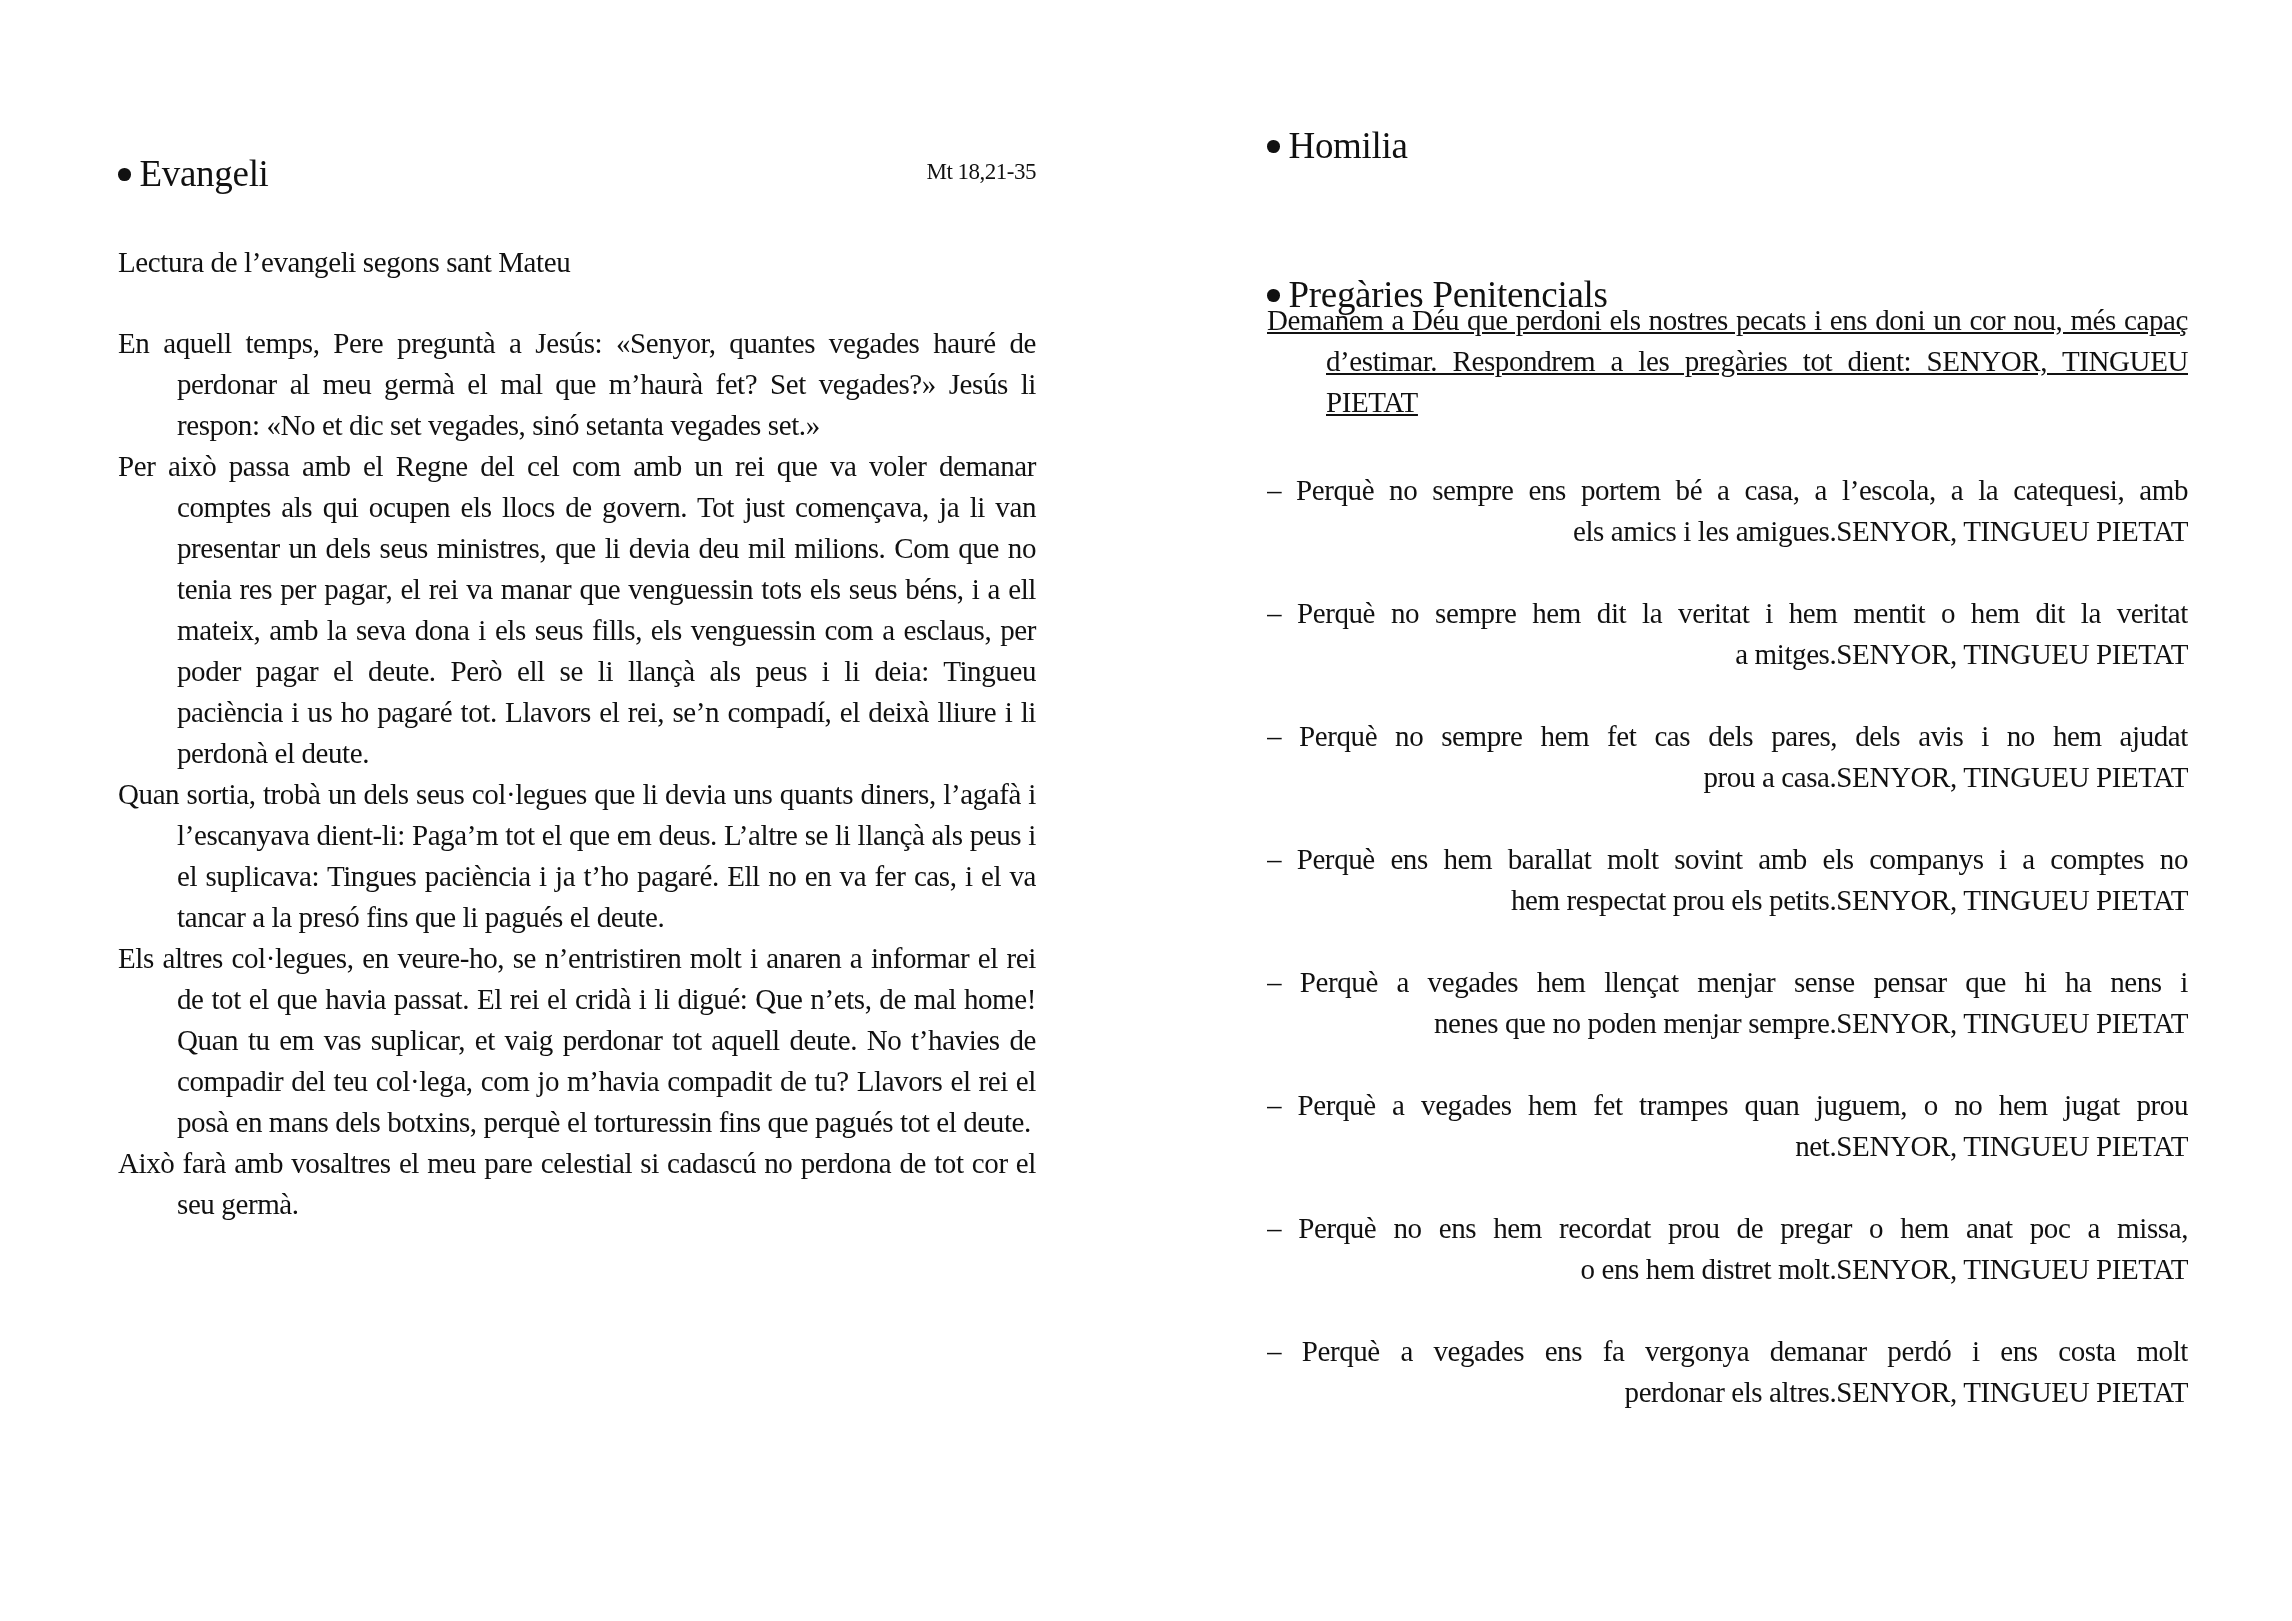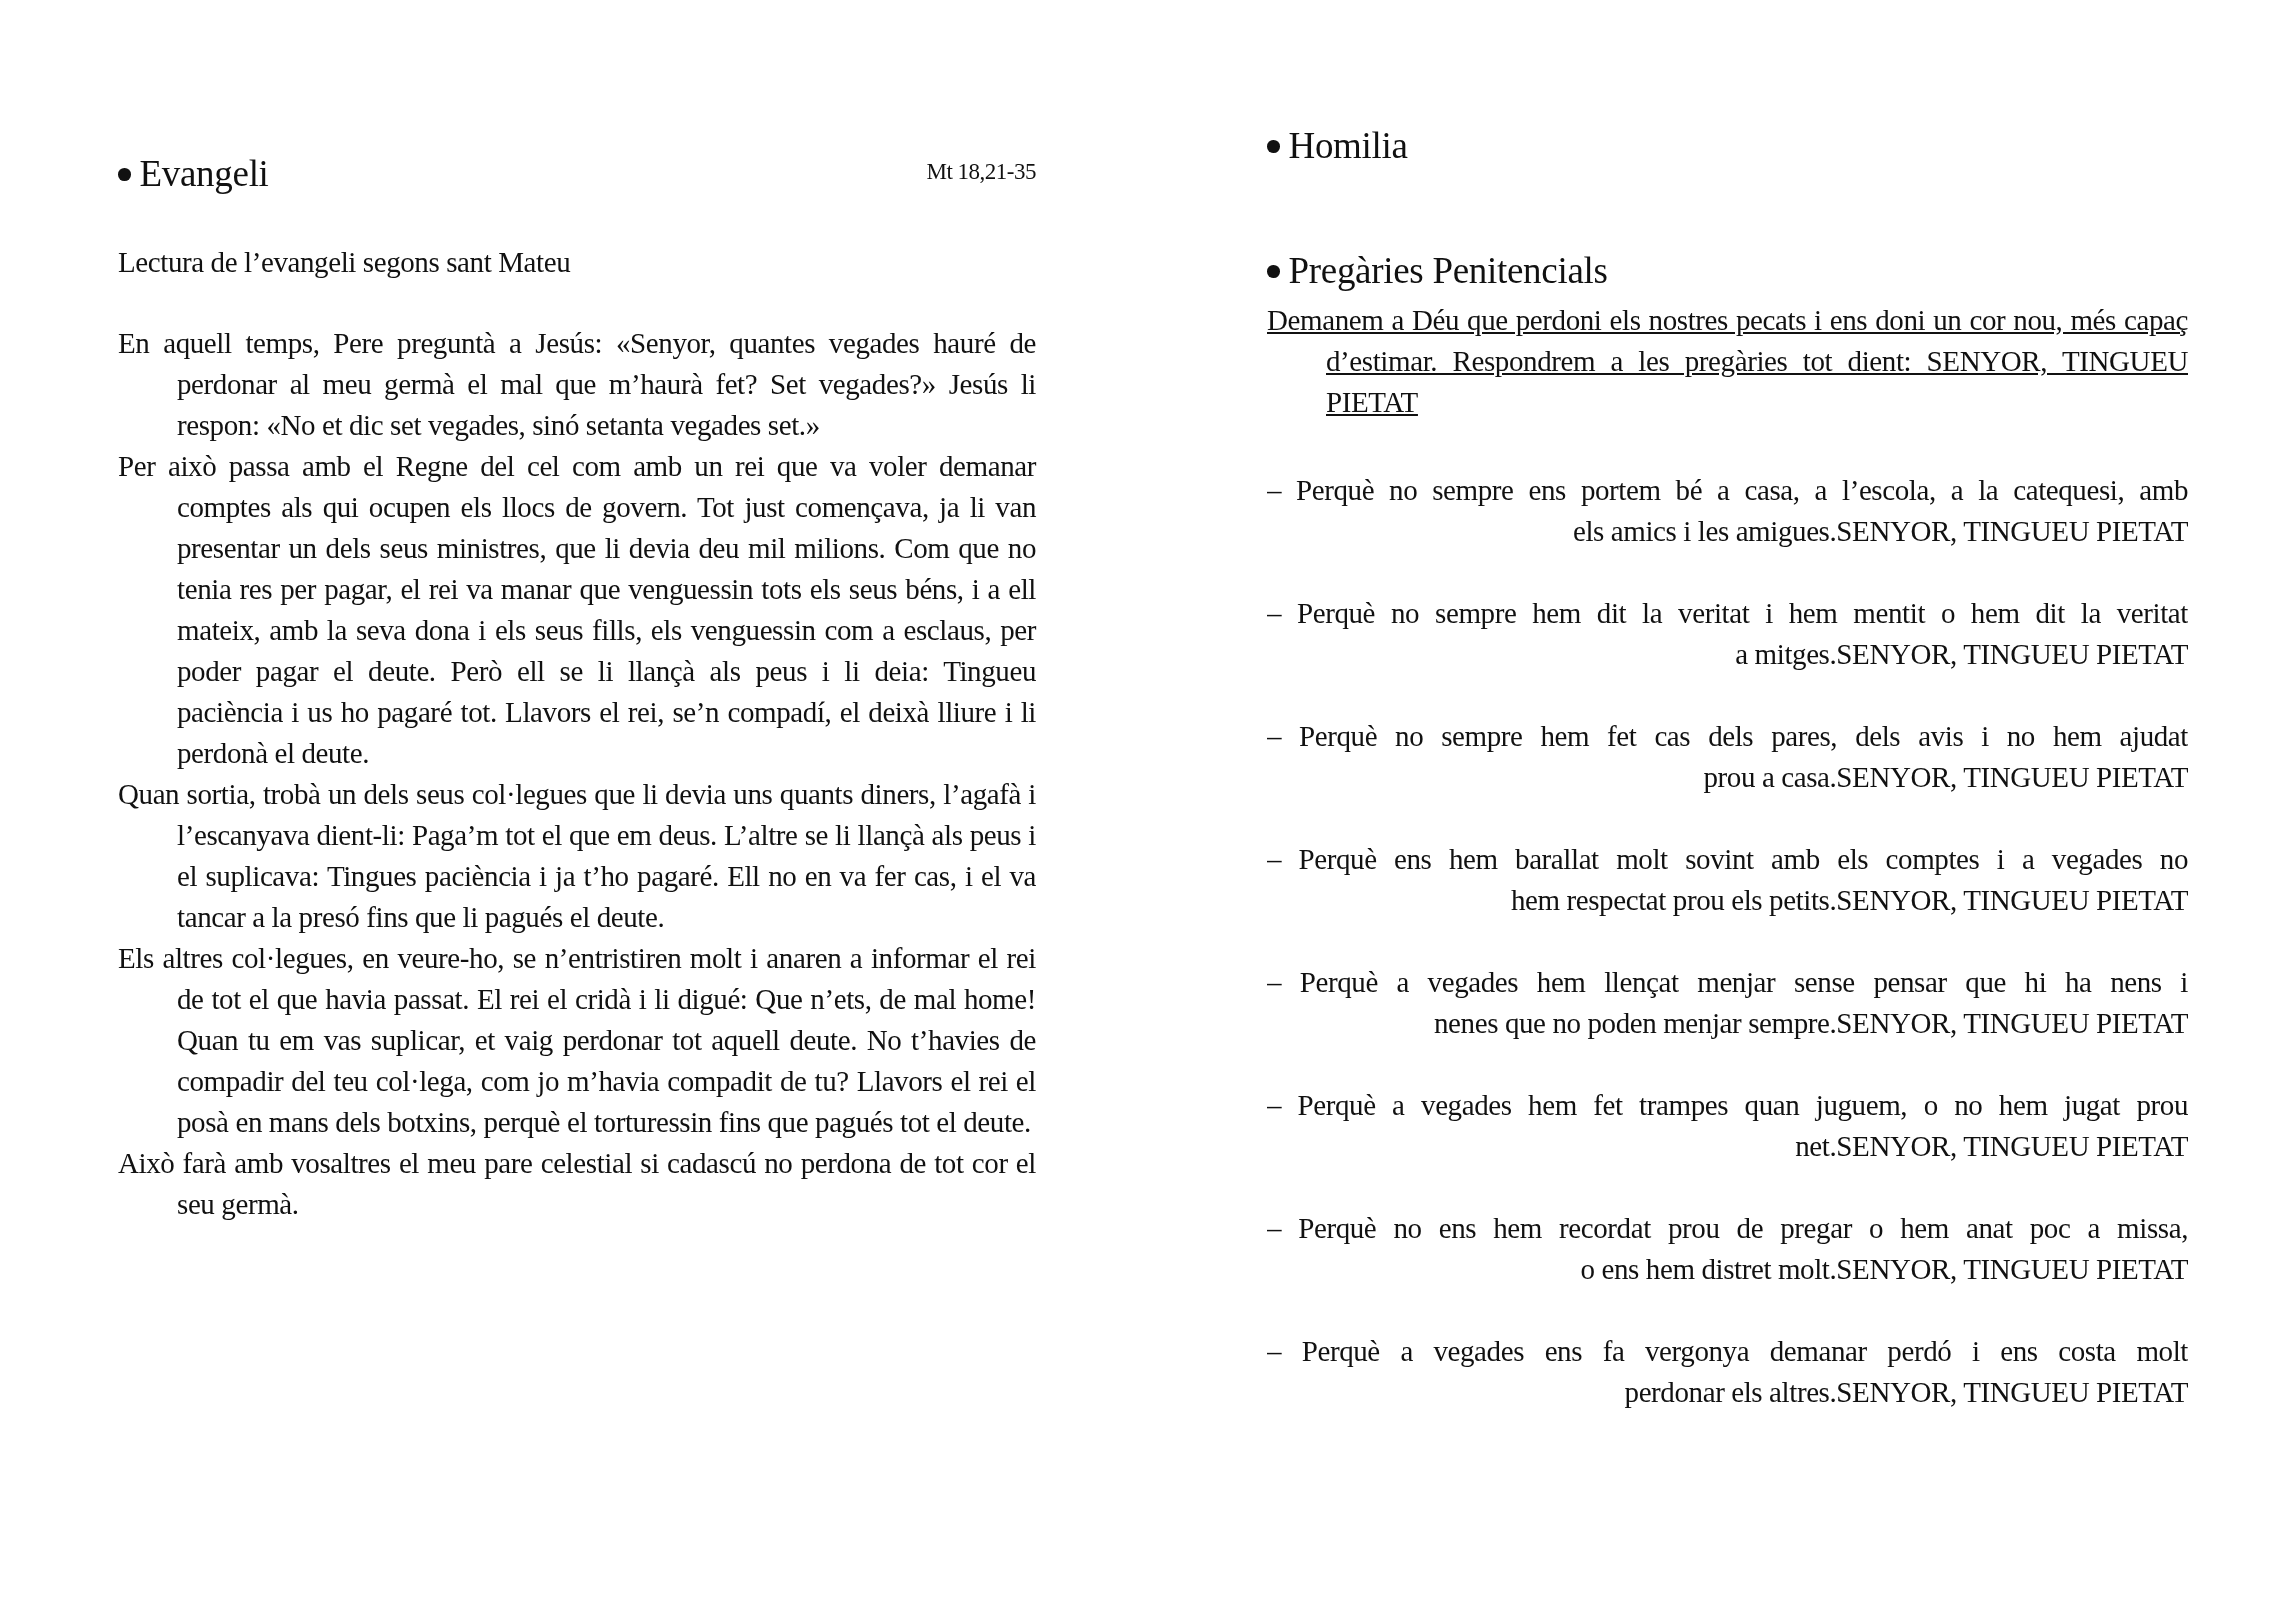--- a/index.html
+++ b/index.html
@@ -63,21 +63,21 @@
   </div>
 
 </div>
 
 <div class="page page-right">
   <div class="section-heading" style="top:127px;">
     <span class="bullet"></span>
     <span>Homilia</span>
   </div>
 
-  <div class="section-heading" style="top:252px;justify-content:flex-end;">
+  <div class="section-heading" style="top:276px;justify-content:flex-end;">
     <span class="bullet"></span>
     <span>Pregàries Penitencials</span>
   </div>
 
   <div class="prayer-intro body-text">
     <p class="para">Demanem a Déu que perdoni els nostres pecats i ens doni un cor nou, més capaç d’estimar. Respondrem a les pregàries tot dient: SENYOR, TINGUEU PIETAT</p>
   </div>
 
   <div class="petitions body-text">
     <div class="petition">
@@ -95,21 +95,21 @@
         </div>
     </div>
     <div class="petition">
       <div class="line1">– Perquè no sempre hem fet cas dels pares, dels avis i no hem ajudat</div>
       <div class="line2">
           <span>prou a casa.</span>
           <span class="response">SENYOR, TINGUEU PIETAT</span>
         </div>
     </div>
     <div class="petition">
-      <div class="line1">– Perquè ens hem barallat molt sovint amb els comptes i a vegades no</div>
+      <div class="line1">– Perquè ens hem barallat molt sovint amb els companys i a comptes no</div>
       <div class="line2">
           <span>hem respectat prou els petits.</span>
           <span class="response">SENYOR, TINGUEU PIETAT</span>
         </div>
     </div>
     <div class="petition">
       <div class="line1">– Perquè a vegades hem llençat menjar sense pensar que hi ha nens i</div>
       <div class="line2">
           <span>nenes que no poden menjar sempre.</span>
           <span class="response">SENYOR, TINGUEU PIETAT</span>

